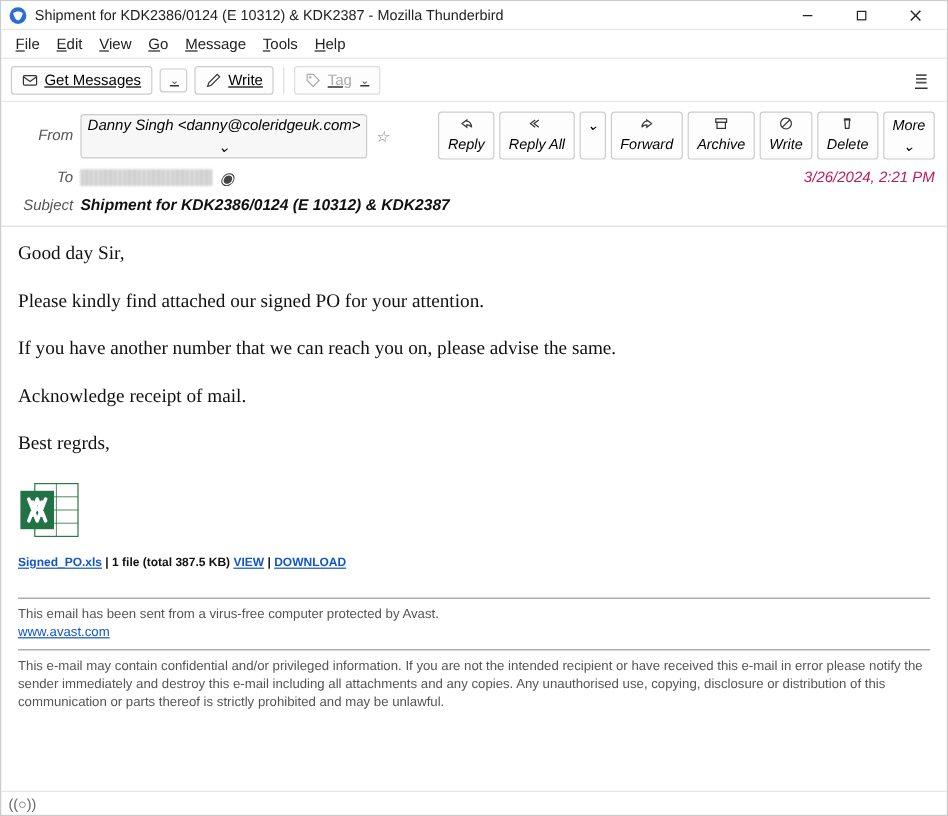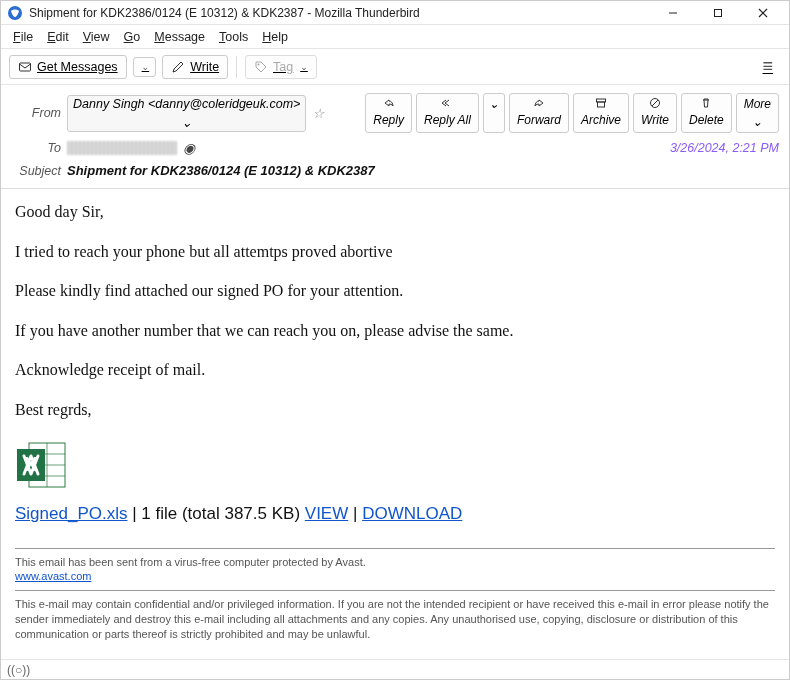--- a/index.html
+++ b/index.html
@@ -112,21 +112,21 @@
 }
 .to-blur {
   display: inline-block;
   width: 110px;
   height: 14px;
   background: repeating-linear-gradient(90deg,#ccc,#ccc 2px,#ddd 2px,#ddd 4px);
   filter: blur(1px);
   vertical-align: middle;
 }
 .small-icon { font-size: 14px; color: #444; }
-.date { margin-left: auto; font-size: 12.5px; color: #8b5cf6; }
+.date { margin-left: auto; font-size: 12.5px; color: #be185d; }
 .hdr-row3 {
   display: flex;
   align-items: center;
   gap: 6px;
   padding: 4px 0 6px 0;
 }
 .subject { font-weight: 700; font-size: 13px; color: #111; }
 .message-body {
   padding: 12px 14px 8px 14px;
   font-family: "Times New Roman", serif;
@@ -136,22 +136,22 @@
 }
 .message-body p { margin: 0 0 18px 0; }
 .excel-icon {
   width: 52px;
   height: 52px;
   display: block;
   margin-bottom: 12px;
 }
 .attach-line {
   font-family: Arial, sans-serif;
-  font-size: 17px;
-  font-weight: 400;
+  font-size: 10px;
+  font-weight: 700;
   color: #111;
   margin-bottom: 8px;
 }
 .attach-line a { color: #1155cc; text-decoration: underline; }
 .attach-line .meta { color: #111; }
 .footer-hr {
   border: 0;
   border-top: 1px solid #999;
   margin: 6px 0;
 }
@@ -309,21 +309,20 @@
     <div class="date">3/26/2024, 2:21 PM</div>
   </div>
   <div class="hdr-row3">
     <div class="hdr-label">Subject</div>
     <div class="subject">Shipment for KDK2386/0124 (E 10312) &amp; KDK2387</div>
   </div>
 </div>
 
 <div class="message-body">
   <p>Good day Sir,</p>
-  <p>I tried to reach your phone but all attemtps proved abortive</p>
   <p>Please kindly find attached our signed PO for your attention.</p>
   <p>If you have another number that we can reach you on, please advise the same.</p>
   <p>Acknowledge receipt of mail.</p>
   <p>Best regrds,</p>
 
   <svg class="excel-icon" viewBox="0 0 52 52">
     <rect x="14" y="4" width="36" height="44" fill="#fff" stroke="#2a7a3f" stroke-width="1"></rect>
     <line x1="14" y1="15" x2="50" y2="15" stroke="#2a7a3f" stroke-width="0.7"></line>
     <line x1="14" y1="26" x2="50" y2="26" stroke="#2a7a3f" stroke-width="0.7"></line>
     <line x1="14" y1="37" x2="50" y2="37" stroke="#2a7a3f" stroke-width="0.7"></line>

